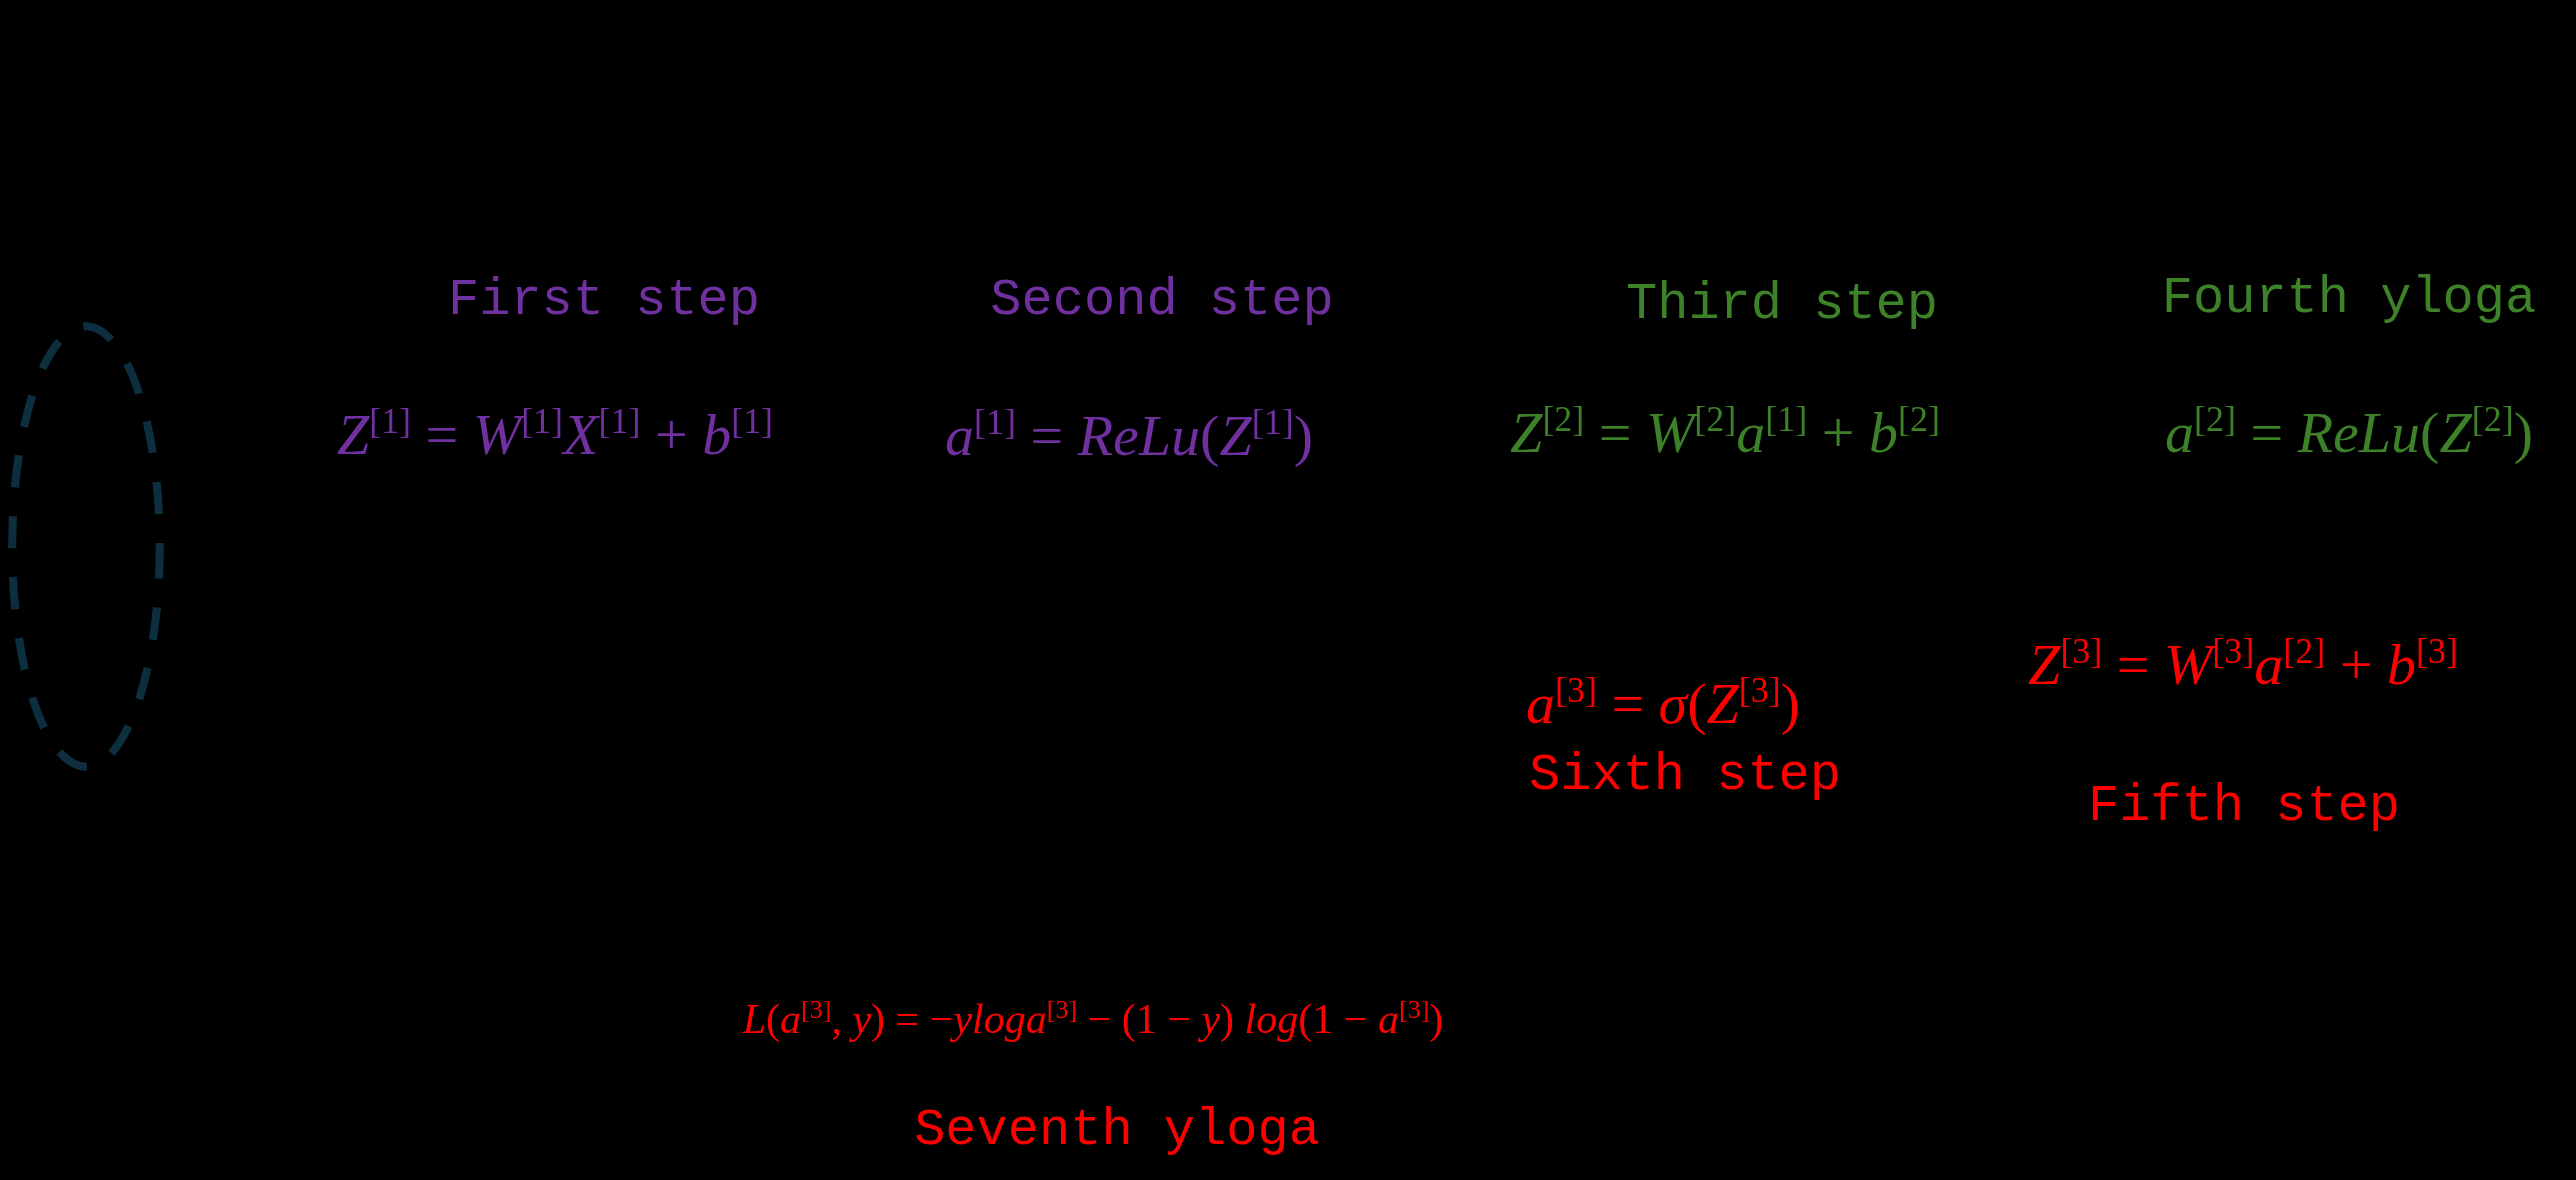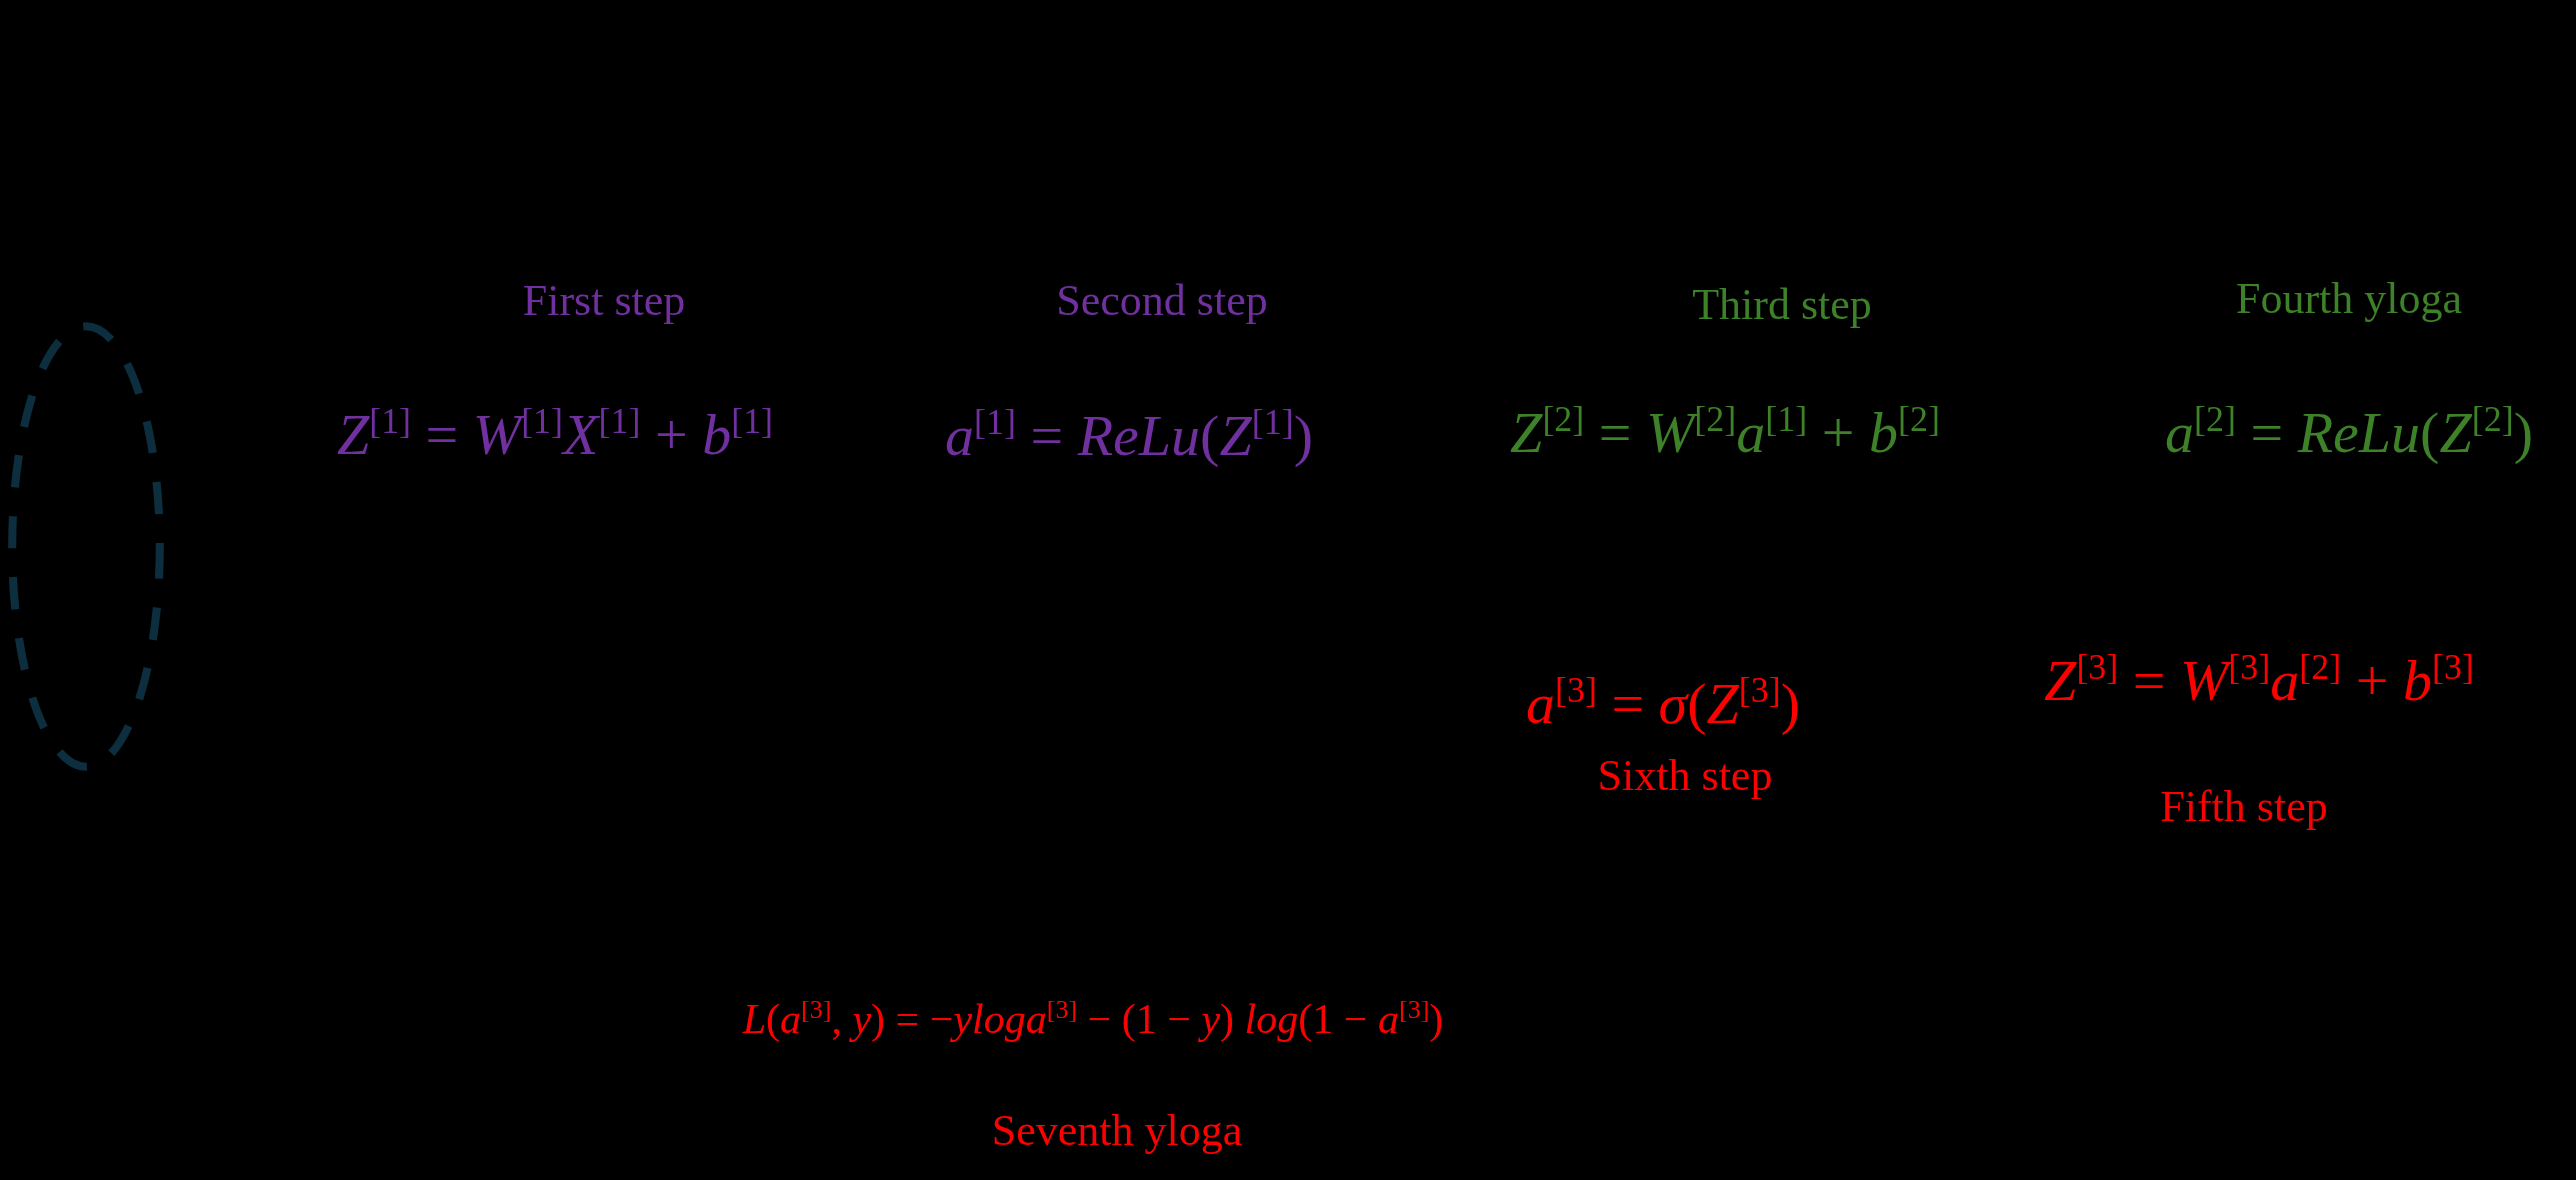--- a/index.html
+++ b/index.html
@@ -13,22 +13,22 @@
     height: 1181px;
     overflow: hidden;
   }
   .purple { color: var(--purple); }
   .green  { color: var(--green); }
   .red    { color: var(--red); }
 
   .step-label {
     position: absolute;
     transform: translate(-50%, -50%);
-    font-family: Liberation Serif, serif;
-    font-size: 44px;
+    font-family: Liberation Mono, monospace;
+    font-size: 52px;
     white-space: nowrap;
   }
   .formula {
     position: absolute;
     transform: translate(-50%, -50%);
     font-family: "Liberation Serif", serif;
     font-size: 58px;
     white-space: nowrap;
   }
   .formula .it { font-style: italic; }
@@ -43,21 +43,21 @@
 
   
   .l1 { left: 604px; top: 300px; }
   .f1 { left: 555px;  top: 434px; text-align: right; }
   .l2 { left: 1162px; top: 300px; }
   .f2 { left: 1129px; top: 435px; }
   .l3 { left: 1782px; top: 304px; }
   .f3 { left: 1725px; top: 432px; }
   .l4 { left: 2349px; top: 298px; }
   .f4 { left: 2349px; top: 432px; }
-  .f5 { left: 2243px; top: 680px; margin-left: 16px; }
+  .f5 { left: 2243px; top: 664px; }
   .l5 { left: 2244px; top: 806px; }
   .f6 { left: 1663px; top: 666px; margin-top: 37px; }
   .l6 { left: 1685px; top: 775px; }
   .f7 { left: 1093px; top: 1019px; font-size: 42px; }
   .l7 { left: 1117px; top: 1130px; }
 
   .dashed-ellipse-svg {
     position: absolute;
     left: 2.9px;
     top: 318px;

